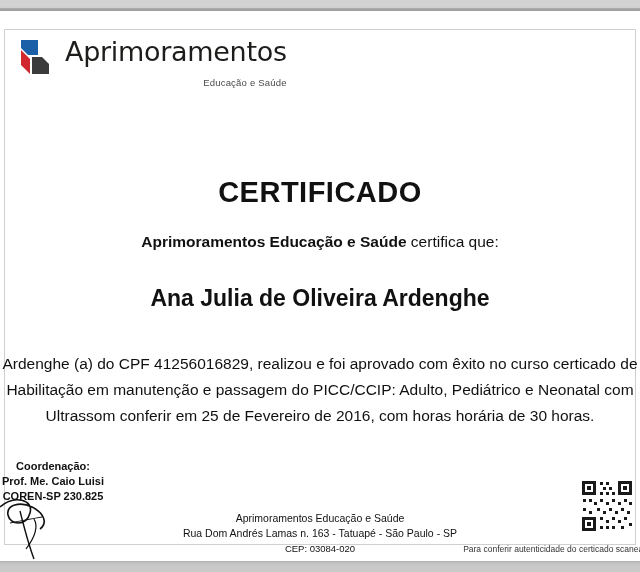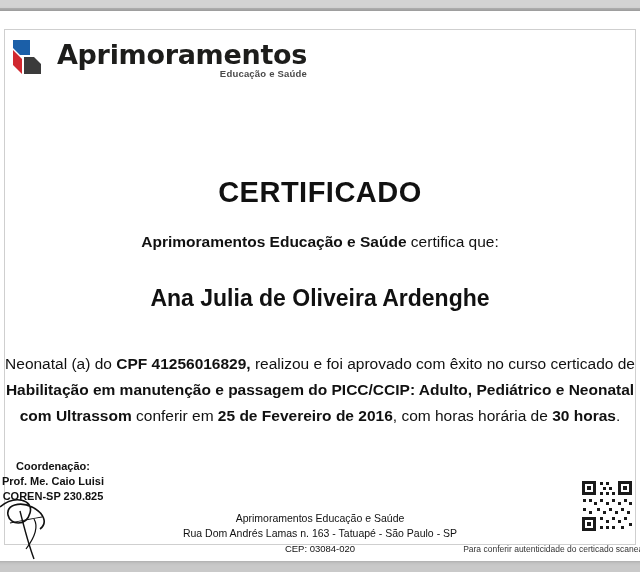--- a/index.html
+++ b/index.html
@@ -53,24 +53,23 @@
     left: 16px;
     right: 16px;
     bottom: 16px;
     border: 1px solid #cfcfcf;
     box-sizing: border-box;
   }
   
   .header {
     position: absolute;
     top: 24px;
-    left: 22px;
+    left: 30px;
     display: flex;
-    align-items: flex-end;
-    font-weight: bold;
+    align-items: flex-start;
   }
   .logo-mark {
     position: relative;
     width: 38px;
     height: 44px;
     margin-right: 9px;
     flex: 0 0 auto;
   }
   .logo-text {
     padding-top: 3px;
@@ -79,21 +78,21 @@
     font-size: 27px;
     color: #1d1d1b;
     letter-spacing: -0.3px;
     line-height: 1;
     font-family: "DejaVu Sans", sans-serif;
   }
   .logo-sub {
     font-size: 9.5px;
     color: #4a4a4a;
     text-align: right;
-    margin-top: 0;
+    margin-top: 12px;
     letter-spacing: 0.2px;
   }
   
   .cert-title {
     position: absolute;
     top: 165px;
     left: 0;
     right: 0;
     text-align: center;
     font-size: 29px;
@@ -124,21 +123,21 @@
   .cert-body {
     position: absolute;
     top: 340px;
     left: 14px;
     right: 14px;
     text-align: center;
     font-size: 15.5px;
     line-height: 26px;
     color: #111;
   }
-  .cert-body b { font-weight: bold; }
+  .cert-body b { font-weight: normal; }
   
   .sign-block {
     position: absolute;
     left: 0px;
     top: 448px;
     width: 130px;
     text-align: center;
     font-size: 11px;
     line-height: 15px;
     color: #111;
@@ -208,21 +207,21 @@
 
     <div class="cert-title">CERTIFICADO</div>
 
     <div class="cert-sub">
       <b>Aprimoramentos Educação e Saúde</b><span> certifica que:</span>
     </div>
 
     <div class="cert-name">Ana Julia de Oliveira Ardenghe</div>
 
     <div class="cert-body">
-      <span>Neonatal (a) do </span><b>CPF 41256016829,</b><span> realizou e foi aprovado com êxito no curso certicado de </span><b>Habilitação em manutenção e passagem do PICC/CCIP: Adulto, Pediátrico e Neonatal com Ultrassom</b><span> conferir em </span><b>25 de Fevereiro de 2016</b><span>, com horas horária de </span><b>30 horas</b><span>.</span>
+      <span>Ardenghe (a) do </span><b>CPF 41256016829,</b><span> realizou e foi aprovado com êxito no curso certicado de </span><b>Habilitação em manutenção e passagem do PICC/CCIP: Adulto, Pediátrico e Neonatal com Ultrassom</b><span> conferir em </span><b>25 de Fevereiro de 2016</b><span>, com horas horária de </span><b>30 horas</b><span>.</span>
     </div>
 
     <div class="sign-block">
       <div class="sign-coord">Coordenação:</div>
       <div>Prof. Me. Caio Luisi</div>
       <div>COREN-SP 230.825</div>
     </div>
     <div class="signature">
       <svg width="120" height="70" viewBox="0 0 120 70" xmlns="http://www.w3.org/2000/svg">
         <path d="M10 14 C24 2, 44 6, 40 20 C36 34, 20 32, 18 22 C16 12, 30 8, 42 14 C54 20, 58 30, 50 36" fill="none" stroke="#111" stroke-width="1.6"></path>

